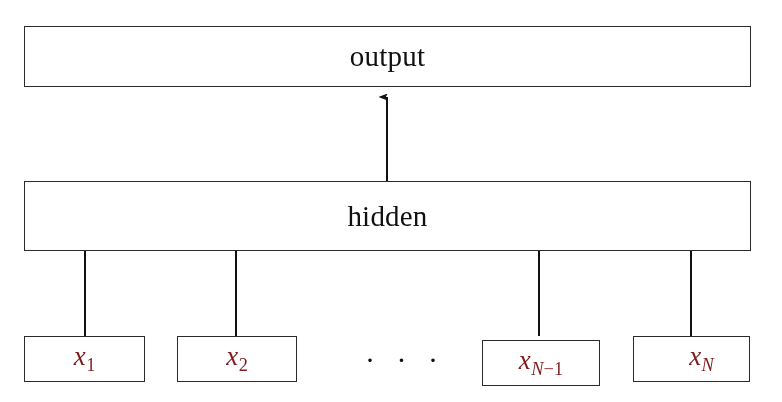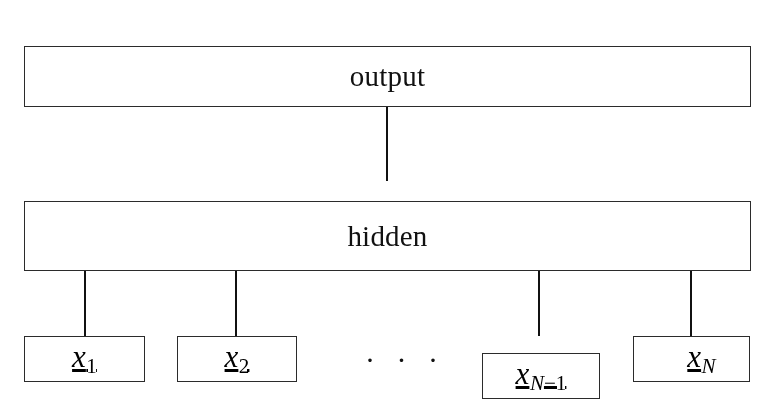--- a/index.html
+++ b/index.html
@@ -20,45 +20,43 @@
     overflow: hidden;
   }
   .layer-box {
     position: absolute;
     box-sizing: border-box;
     border: 1.6px solid #2b2b2b;
     background: #ffffff;
     display: flex;
     align-items: center;
     justify-content: center;
-    margin-top: 20px;
   }
   .layer-label {
     font-family: "Liberation Serif", "DejaVu Serif", serif;
     font-size: 29px;
     line-height: 1;
     color: #111111;
     letter-spacing: 0.2px;
   }
   .input-box {
     position: absolute;
     box-sizing: border-box;
     border: 1.6px solid #2b2b2b;
     background: #ffffff;
     display: flex;
     align-items: center;
     justify-content: center;
   }
   .math {
     font-family: "Liberation Serif", "DejaVu Serif", serif;
-    font-size: 31px;
+    font-size: 27px;
     line-height: 1;
-    color: #000000;
+    color: #7f1d1d;
     white-space: nowrap;
-    text-decoration: underline;
   }
   .math .var {
     font-style: italic;
   }
   .math .sub {
     font-size: 0.68em;
     vertical-align: -0.32em;
     font-style: normal;
     margin-left: 0.5px;
   }
@@ -110,21 +108,21 @@
     <span class="layer-label">hidden</span>
   </div>
 
   <div id="input-container">
       <div class="input-box" style="left: 24px; top: 336px; width: 121px; height: 46px;">
         <span class="math"><span class="var">x</span><span class="sub">1</span></span>
       </div>
       <div class="input-box" style="left: 177px; top: 336px; width: 120px; height: 46px;">
         <span class="math"><span class="var">x</span><span class="sub">2</span></span>
       </div>
-      <div class="input-box" style="left: 482px; top: 353px; width: 118px; height: 46px;">
+      <div class="input-box" style="left: 482px; top: 340px; width: 118px; height: 46px;">
         <span class="math"><span class="var">x</span><span class="sub"><span class="nvar">N</span>−1</span></span>
       </div>
       <div class="input-box" style="left: 633px; top: 336px; width: 117px; height: 46px; padding-left: 20px;">
         <span class="math"><span class="var">x</span><span class="sub"><span class="nvar">N</span></span></span>
       </div>
     </div>
 
   <div class="ellipsis" id="ellipsis" style="left: 365px; top: 345px;">· · ·</div>
 
 </div>

